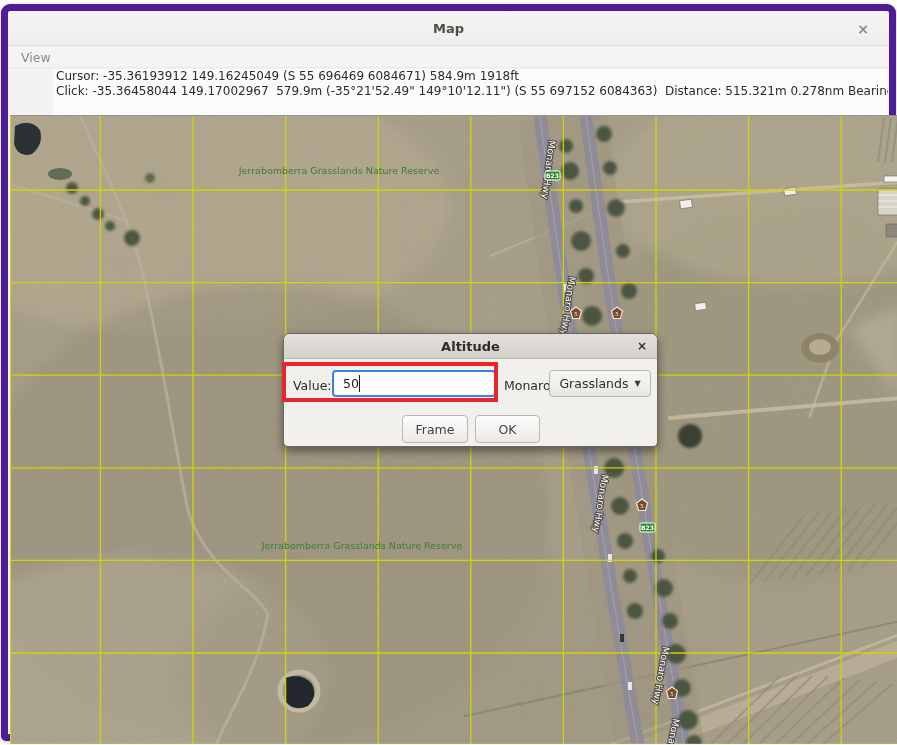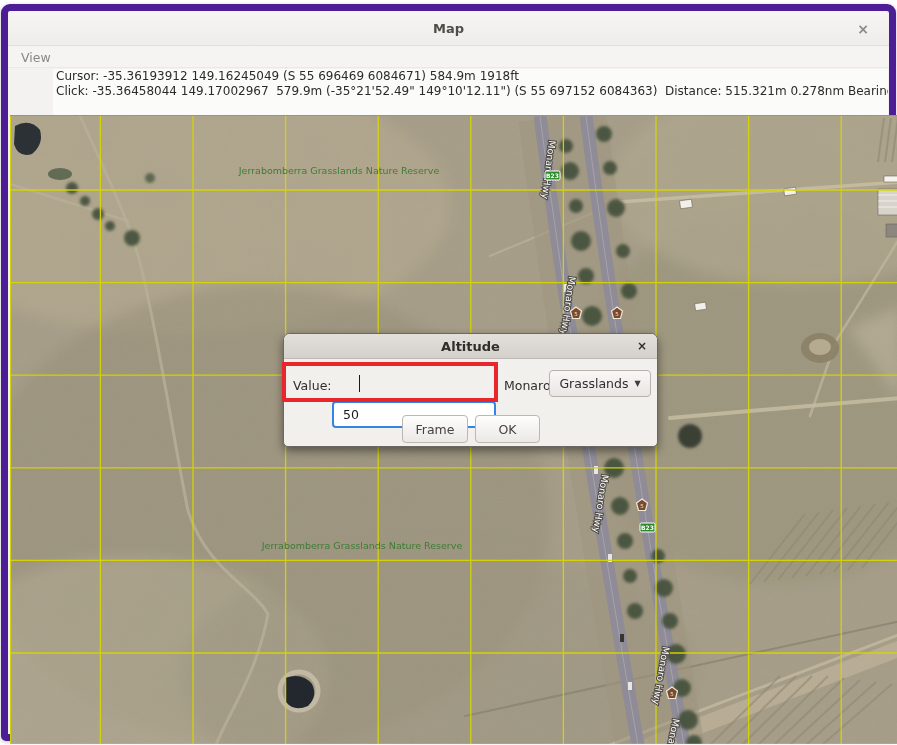--- a/index.html
+++ b/index.html
@@ -40,21 +40,21 @@
                     border-radius:6px 6px 0 0; display:flex; align-items:center; justify-content:center; }
   .dialog-title{ font-size:13px; font-weight:bold; color:#2e2d2a; }
   .dialog-close{ position:absolute; right:10px; top:5px; font-size:12px; font-weight:bold;
                  color:#2e2d2a; cursor:default; }
   .dialog-body{ position:absolute; left:0; top:25px; right:0; bottom:0; }
 
   .field-label{ position:absolute; font-size:12.5px; color:#2f2e2b; }
   .value-wrap{ position:absolute; left:48px; top:11px; width:164px; height:27px; }
   .value-input{ width:100%; height:100%; border:2px solid #3584e4; border-radius:4px;
                 background:#ffffff; font-family:"DejaVu Sans","Liberation Sans",sans-serif;
-                font-size:12.5px; color:#1a1a1a; padding:0 0 0 9px; outline:none;margin-top:31px; }
+                font-size:12.5px; color:#1a1a1a; padding:0 0 0 9px; outline:none; }
   .caret{ position:absolute; left:27px; top:5px; width:1px; height:17px; background:#1a1a1a; }
 
   .dropdown{ position:absolute; left:265px; top:11px; width:102px; height:27px;
              background:linear-gradient(#f8f7f6,#e9e7e4); border:1px solid #b7b2ac; border-radius:4px;
              display:flex; align-items:center; justify-content:center; gap:6px;
              font-size:12.5px; color:#2f2e2b; cursor:default; }
   .dropdown .arrow{ font-size:8px; color:#403e3b; }
 
   .btn{ position:absolute; top:56px; height:28px; background:linear-gradient(#fdfdfc,#ebe9e7);
         border:1px solid #bcb7b1; border-radius:4px; font-size:12.5px; color:#454340;

